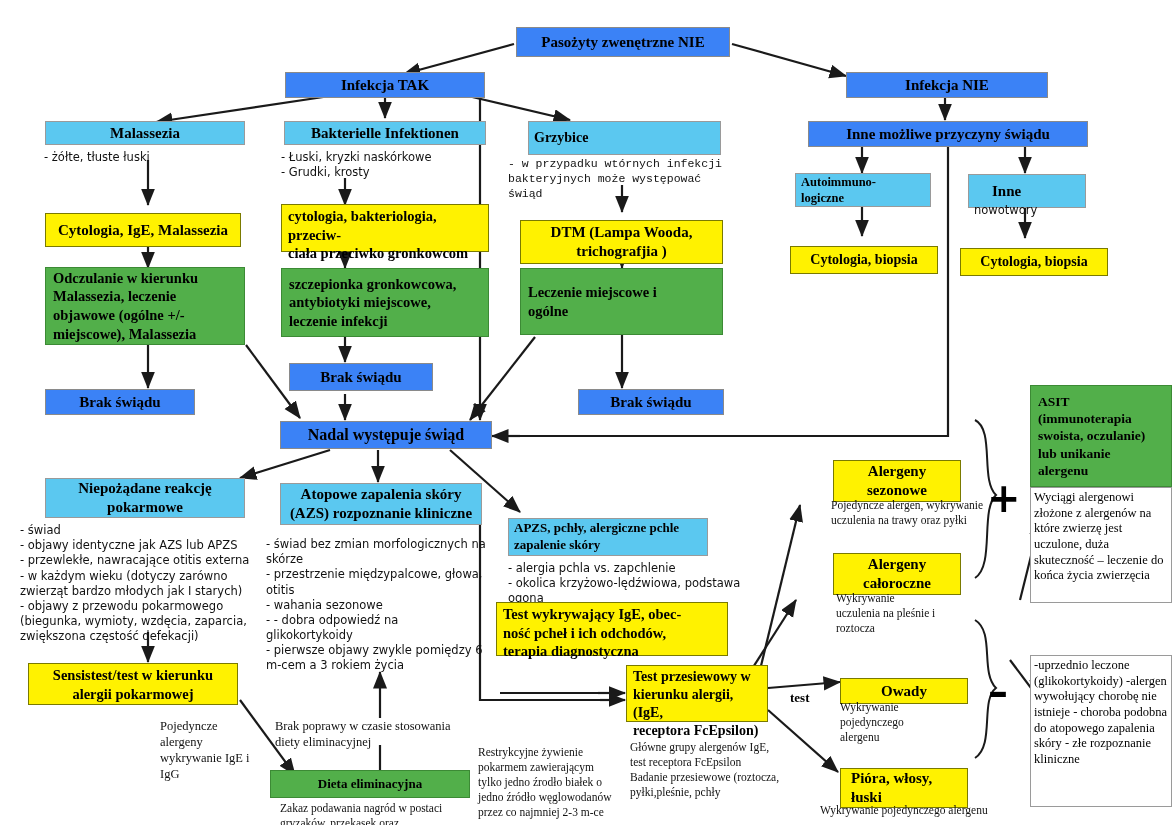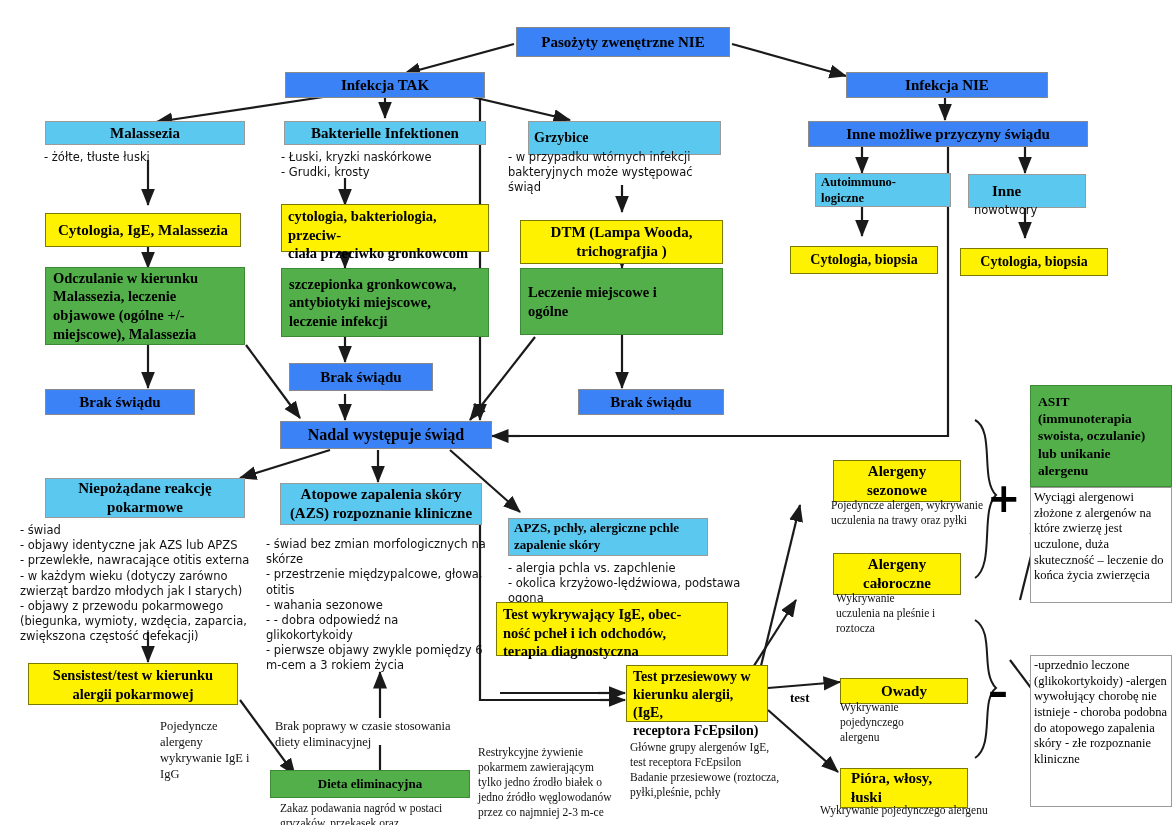--- a/index.html
+++ b/index.html
@@ -178,21 +178,21 @@
 leczenie infekcji</span>
   </div>
 
   <div class="node box-white" style="left:289px;top:363px;width:144px;height:28px;">
     <span>Brak świądu</span>
   </div>
 
   <div class="node box-blue-l" style="left:528px;top:121px;width:193px;height:24px;">
     <span>Grzybice</span>
   </div>
-  <div class="node note" style="left:508px;top:150px;width:220px;">- w przypadku wtórnych infekcji
+  <div class="node note" style="left:508px;top:156px;width:220px;font-family:Liberation Mono, monospace;">- w przypadku wtórnych infekcji
 bakteryjnych może   występować
 świąd</div>
 
   <div class="node box-yellow-c" style="left:520px;top:212px;width:203px;height:44px;">
     <span class="multi">DTM (Lampa Wooda,
 trichografjia )</span>
   </div>
 
   <div class="node box-green" style="left:520px;top:268px;width:203px;height:67px;">
     <span class="multi">Leczenie miejscowe i
@@ -200,21 +200,21 @@
   </div>
 
   <div class="node box-white" style="left:578px;top:389px;width:146px;height:26px;">
     <span>Brak świądu</span>
   </div>
 
   <div class="node box-white" style="left:808px;top:121px;width:280px;height:26px;">
     <span>Inne możliwe przyczyny świądu</span>
   </div>
 
-  <div class="node box-blue-l" style="left:795px;top:173px;width:136px;height:28px;margin-left:20px;">
+  <div class="node box-blue-l" style="left:795px;top:173px;width:136px;height:28px;">
     <span class="multi" style="font-size:12.5px">Autoimmuno-
 logiczne</span>
   </div>
   <div class="node box-yellow-c" style="left:790px;top:238px;width:148px;height:28px;">
     <span style="font-size:14px">Cytologia, biopsia</span>
   </div>
 
   <div class="node box-blue-l" style="left:968px;top:174px;width:118px;height:26px;">
     <span style="font-size:15px;margin-left:18px;">Inne</span>
   </div>

